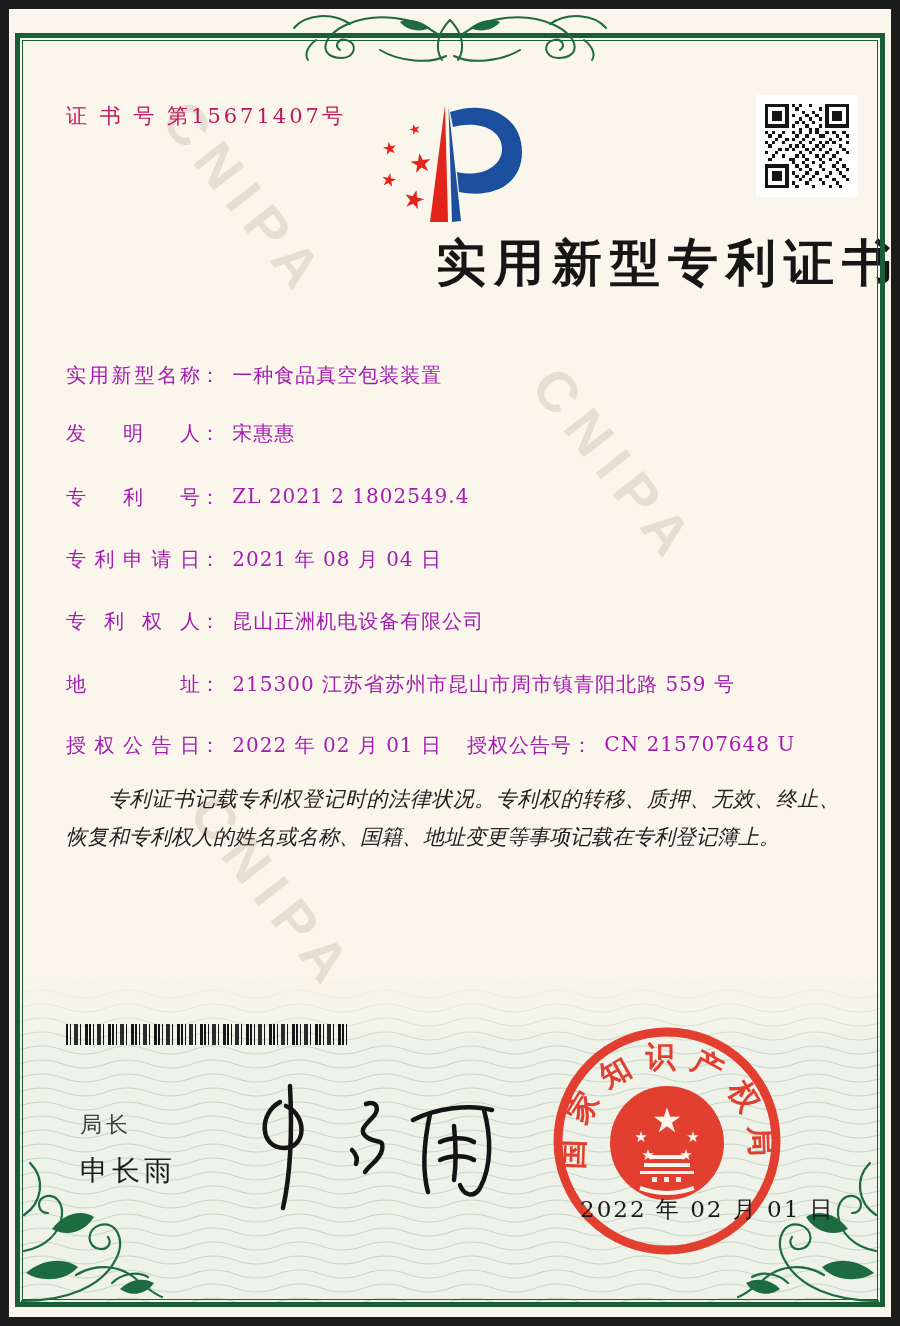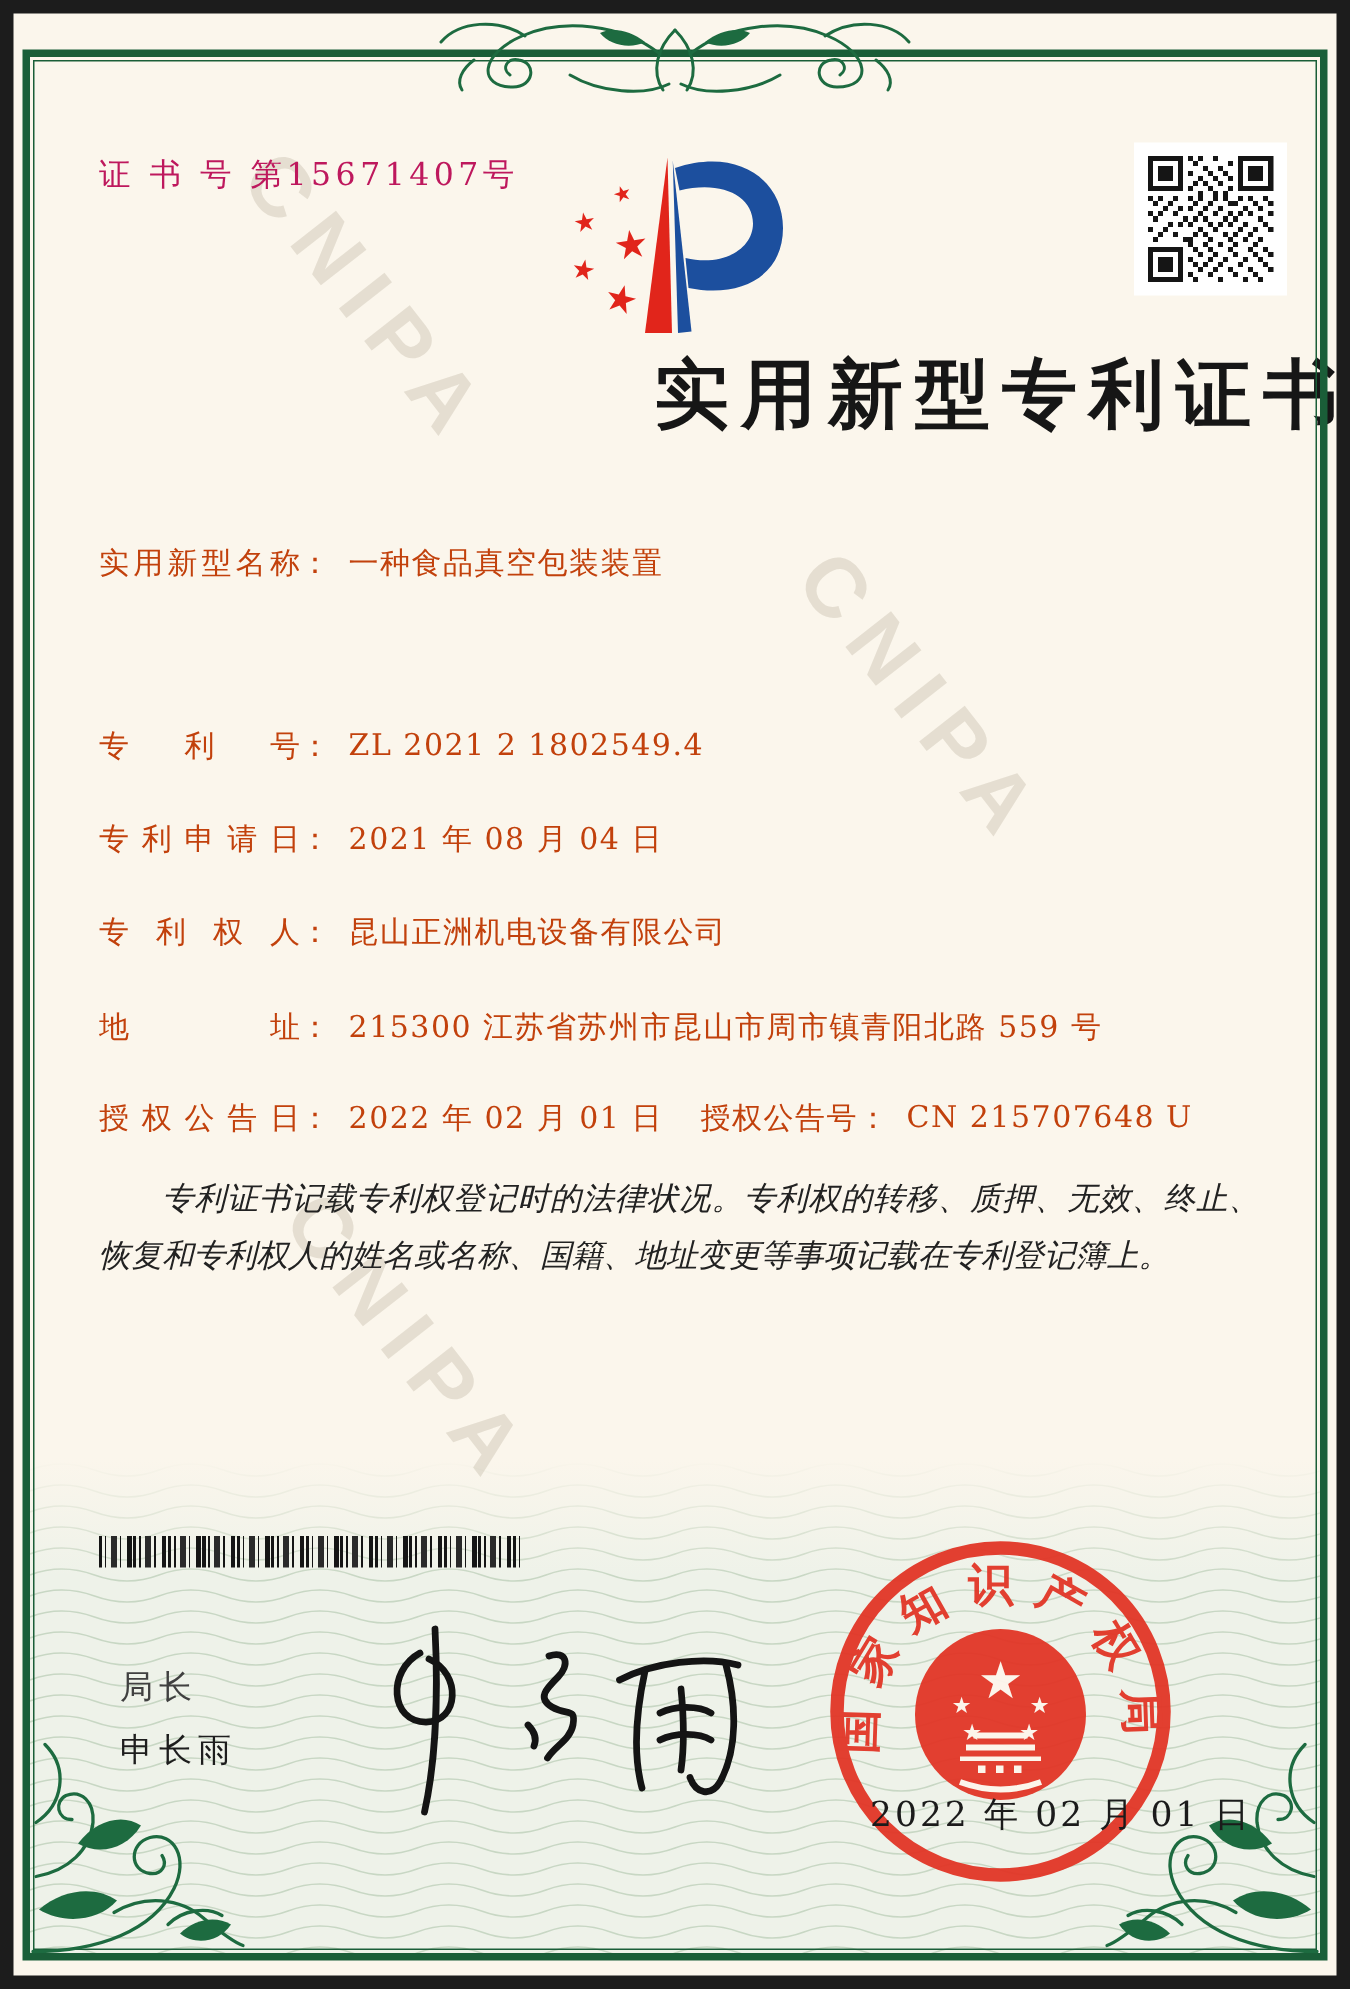--- a/index.html
+++ b/index.html
@@ -27,21 +27,21 @@
     color:#be185d; z-index:5; }
 
   .logo { position:absolute; left:352px; top:92px; z-index:5; }
   .qr { position:absolute; left:756px; top:95px; width:102px; height:102px; background:#fff;
     padding:9px; z-index:5; }
 
   .title { position:absolute; left:0; right:0; top:230px; text-align:right;
     font-size:50px; font-weight:bold; letter-spacing:8px; color:#161616; z-index:5; }
 
   .field-row { position:absolute; left:66px; right:50px; height:30px; font-size:20px;
-    color:#c2410c; z-index:5; white-space:nowrap; }
+    color:#a21caf; z-index:5; white-space:nowrap; }
   .f-label { display:inline-block; width:134px; text-align:justify; text-align-last:justify;
     vertical-align:top; }
   .f-colon { display:inline-block; vertical-align:top; }
   .f-value { display:inline-block; margin-left:6px; vertical-align:top; letter-spacing:1px; }
   .grant-group { position:absolute; left:401px; top:0; }
   .grant-group .g-label { letter-spacing:1px; }
 
   .body-text { position:absolute; left:66px; width:774px; top:780px; z-index:5;
     font-size:21px; line-height:1.82; color:#222; text-align:justify; font-style:italic; }
   .body-text p { text-indent:2em; }
@@ -49,21 +49,21 @@
   .barcode { position:absolute; left:66px; top:1024px; width:282px; height:21px; z-index:5;
     background:repeating-linear-gradient(90deg,
       #151515 0 2px, transparent 2px 4px,
       #151515 4px 5px, transparent 5px 8px,
       #2a2a2a 8px 12px, transparent 12px 14px,
       #151515 14px 15px, transparent 15px 19px,
       #151515 19px 22px, transparent 22px 23px); }
 
   .signer-role { position:absolute; left:80px; top:1110px; font-size:22px; letter-spacing:4px;
     color:#404040; z-index:5; font-family:"Liberation Sans", sans-serif; }
-  .signer-name { position:absolute; left:80px; top:1152px; font-size:22px; letter-spacing:4px;
+  .signer-name { position:absolute; left:80px; top:1152px; font-size:28px; letter-spacing:4px;
     color:#1d1d1d; z-index:5; font-family:"Liberation Sans", sans-serif; }
   .signature { position:absolute; left:228px; top:1080px; z-index:5; }
 
   .seal { position:absolute; left:548px; top:1022px; z-index:7; }
   .seal-date { position:absolute; left:580px; top:1194px; font-size:23px; letter-spacing:2px;
     color:#1b1b1b; z-index:8; }
 
   .footer { position:absolute; left:0; right:0; top:1260px; text-align:center;
     font-size:18px; letter-spacing:2px; color:#2a2a2a; z-index:5; }
 
@@ -193,20 +193,24 @@
       </g>
     </svg>
   </div>
 
   <div class="title">实用新型专利证书</div>
 
   <div class="field-row" style="top:362px;">
     <span class="f-label">实用新型名称</span><span class="f-colon">：</span>
     <span class="f-value">一种食品真空包装装置</span>
   </div>
+  <div class="field-row" style="top:420px;">
+    <span class="f-label">发明人</span><span class="f-colon">：</span>
+    <span class="f-value">宋惠惠</span>
+  </div>
   <div class="field-row" style="top:484px;">
     <span class="f-label">专利号</span><span class="f-colon">：</span>
     <span class="f-value">ZL 2021 2 1802549.4</span>
   </div>
   <div class="field-row" style="top:546px;">
     <span class="f-label">专利申请日</span><span class="f-colon">：</span>
     <span class="f-value">2021 年 08 月 04 日</span>
   </div>
   <div class="field-row" style="top:608px;">
     <span class="f-label">专利权人</span><span class="f-colon">：</span>

